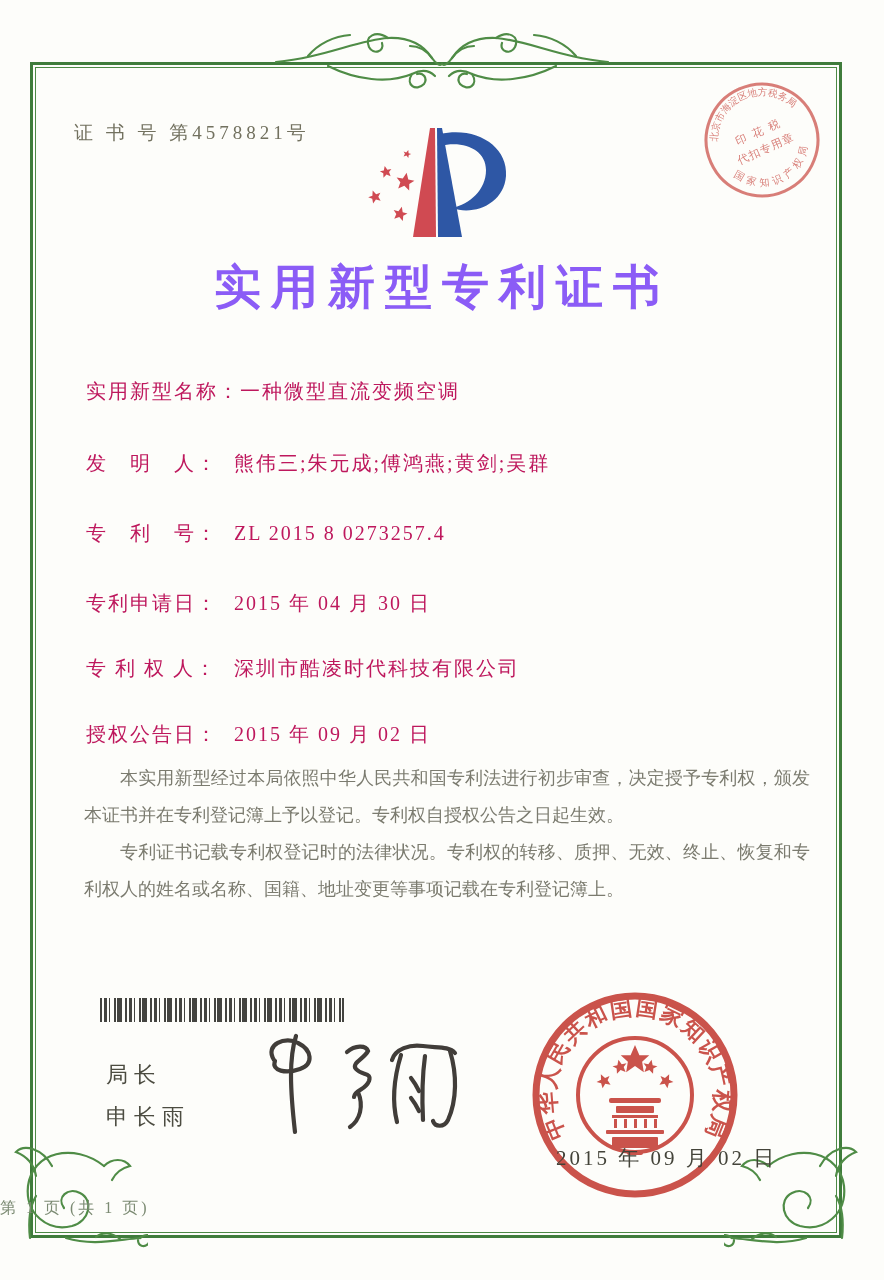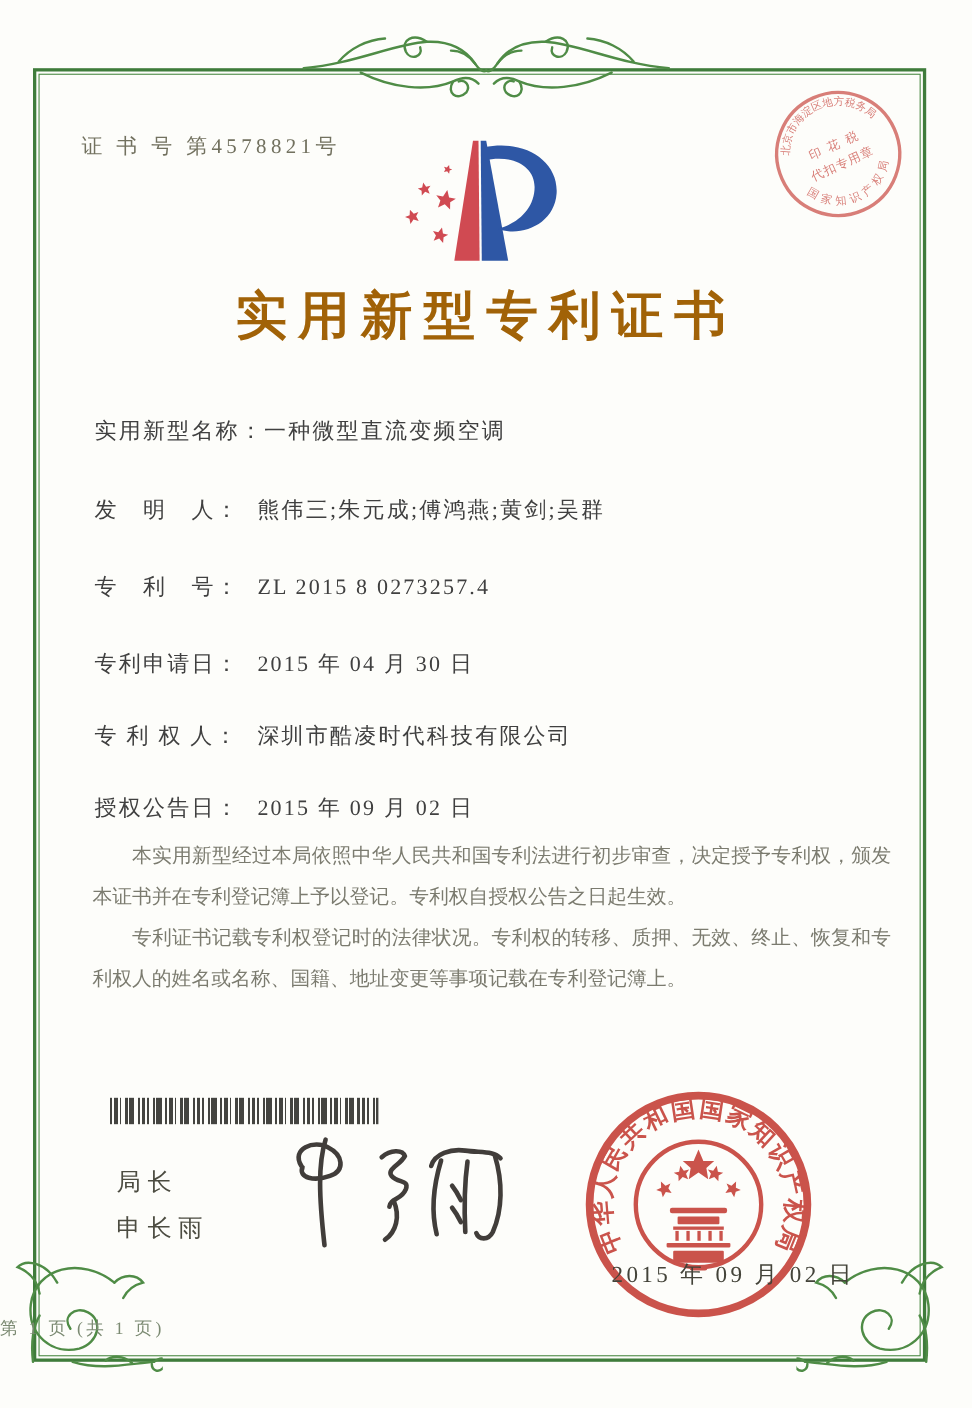--- a/index.html
+++ b/index.html
@@ -14,25 +14,25 @@
   }
   .frame-inner { position:absolute; inset:2px; border:1px solid #4c8a45; }
   .ornament { position:absolute; pointer-events:none; }
   .cert-no {
     position:absolute; left:74px; top:120px; font-size:19px;
     color:#72715f; letter-spacing:4px;
   }
   .logo { position:absolute; left:356px; top:112px; width:170px; height:140px; }
   .title {
     position:absolute; left:0; top:256px; width:884px; text-align:center;
-    font-size:47px; font-weight:bold; letter-spacing:10px; color:#a16207;
+    font-size:47px; font-weight:bold; letter-spacing:10px; color:#8b5cf6;
   }
   .field-row {
     position:absolute; left:86px; width:720px; font-size:20px;
-    color:#404040; letter-spacing:2px; white-space:nowrap;
+    color:#be185d; letter-spacing:2px; white-space:nowrap;
   }
   .field-label { display:inline-block; min-width:148px; }
   .paragraphs {
     position:absolute; left:84px; top:760px; width:726px;
     font-size:18px; line-height:37px; color:#7b7b6f; text-align:justify;
   }
   .paragraphs p { text-indent:2em; margin:0; }
   .barcode {
     position:absolute; left:100px; top:998px; width:244px; height:24px; opacity:.85;
     background:repeating-linear-gradient(90deg,

